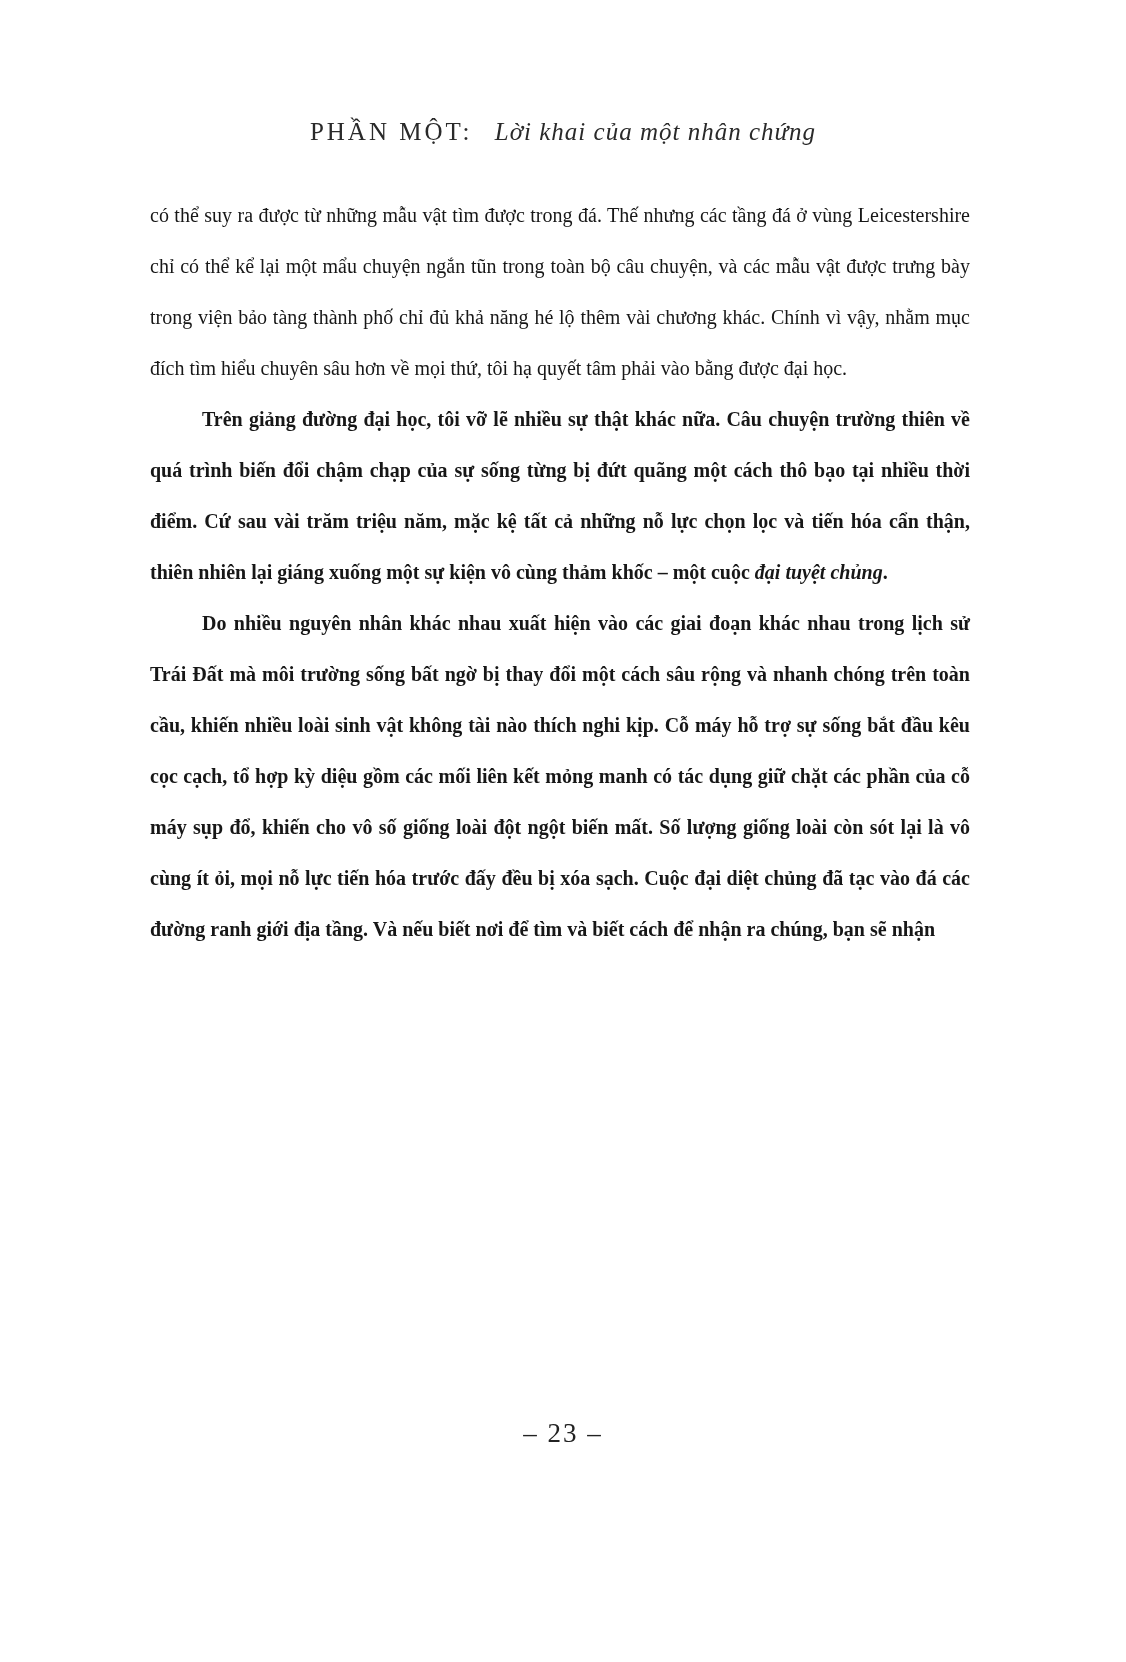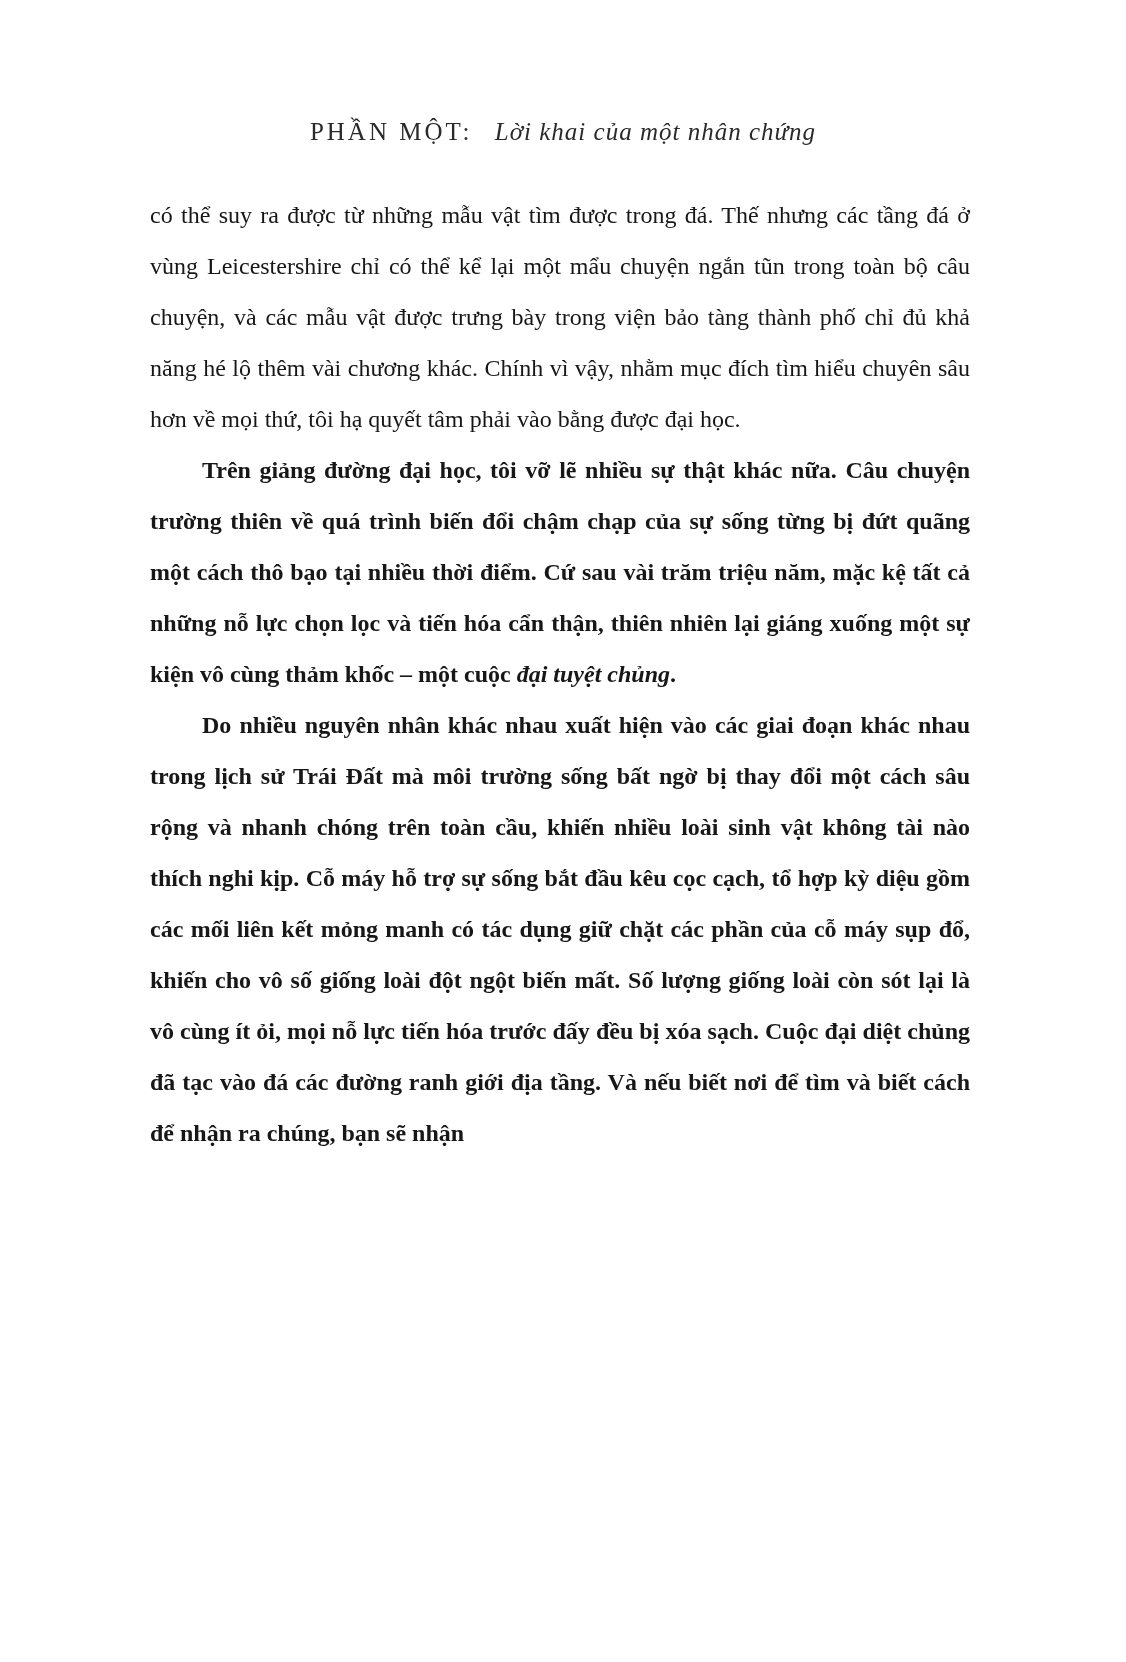--- a/index.html
+++ b/index.html
@@ -37,21 +37,21 @@
     letter-spacing: 1px;
   }
   .body {
     position: absolute;
     left: 150px;
     top: 190px;
     width: 820px;
   }
   .body p {
     margin: 0;
-    font-size: 24px;
+    font-size: 20px;
     line-height: 51px;
     text-align: justify;
     text-justify: inter-word;
     color: #171717;
     hyphens: none;
   }
   .body p.indent {
     text-indent: 52px;
   }
   .body p + p {
@@ -86,14 +86,15 @@
   <div class="body">
 
     <p>có thể suy ra được từ những mẫu vật tìm được trong đá. Thế nhưng các tầng đá ở vùng Leicestershire chỉ có thể kể lại một mẩu chuyện ngắn tũn trong toàn bộ câu chuyện, và các mẫu vật được trưng bày trong viện bảo tàng thành phố chỉ đủ khả năng hé lộ thêm vài chương khác. Chính vì vậy, nhằm mục đích tìm hiểu chuyên sâu hơn về mọi thứ, tôi hạ quyết tâm phải vào bằng được đại học.</p>
 
     <p class="indent"><span>Trên giảng đường đại học, tôi vỡ lẽ nhiều sự thật khác nữa. Câu chuyện trường thiên về quá trình biến đổi chậm chạp của sự sống từng bị đứt quãng một cách thô bạo tại nhiều thời điểm. Cứ sau vài trăm triệu năm, mặc kệ tất cả những nỗ lực chọn lọc và tiến hóa cẩn thận, thiên nhiên lại giáng xuống một sự kiện vô cùng thảm khốc – một cuộc </span><em>đại tuyệt chủng</em><span>.</span></p>
 
     <p class="indent">Do nhiều nguyên nhân khác nhau xuất hiện vào các giai đoạn khác nhau trong lịch sử Trái Đất mà môi trường sống bất ngờ bị thay đổi một cách sâu rộng và nhanh chóng trên toàn cầu, khiến nhiều loài sinh vật không tài nào thích nghi kịp. Cỗ máy hỗ trợ sự sống bắt đầu kêu cọc cạch, tổ hợp kỳ diệu gồm các mối liên kết mỏng manh có tác dụng giữ chặt các phần của cỗ máy sụp đổ, khiến cho vô số giống loài đột ngột biến mất. Số lượng giống loài còn sót lại là vô cùng ít ỏi, mọi nỗ lực tiến hóa trước đấy đều bị xóa sạch. Cuộc đại diệt chủng đã tạc vào đá các đường ranh giới địa tầng. Và nếu biết nơi để tìm và biết cách để nhận ra chúng, bạn sẽ nhận</p>
 
   </div>
 
+  <div class="folio">– 23 –</div>
 
 </div>
 
 </body></html>

